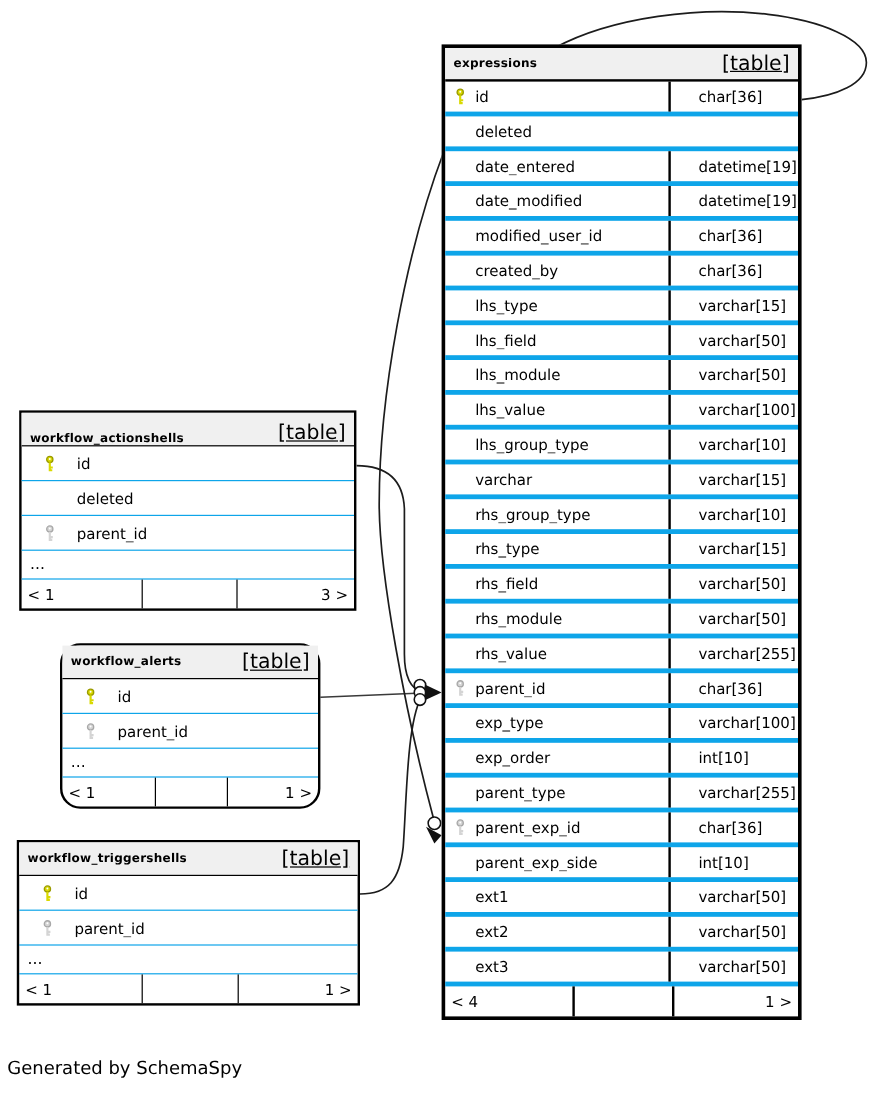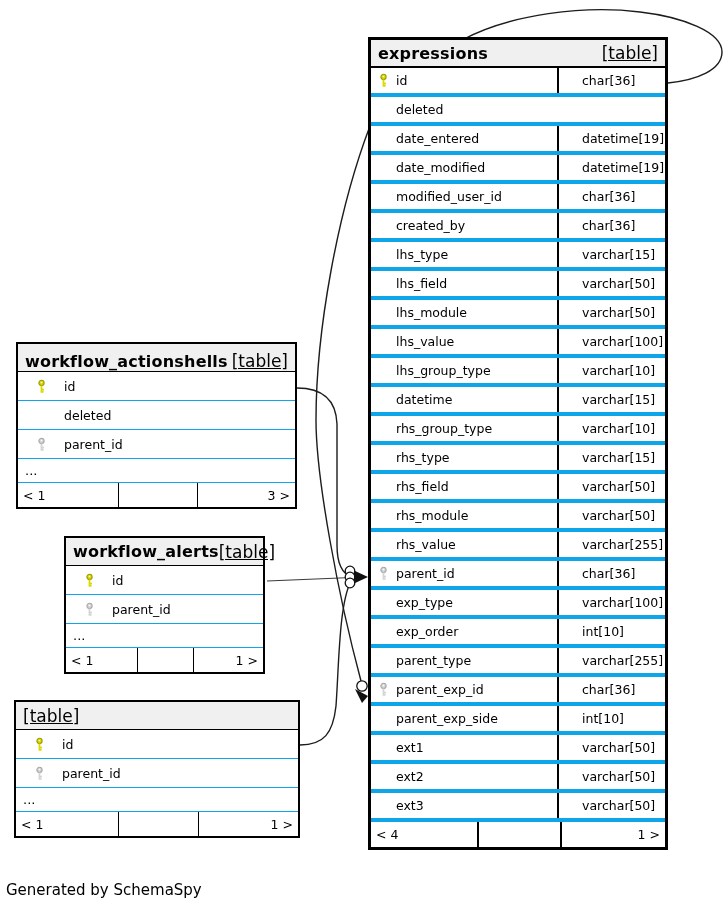--- a/index.html
+++ b/index.html
@@ -5,27 +5,27 @@
   html,body{margin:0;padding:0;}
   .canvas{
     position:relative; width:726px; height:911px; background:#ffffff;
     font-family:"DejaVu Sans", sans-serif; color:#000; overflow:hidden;
   }
   .overlay{position:absolute; left:0; top:0; width:726px; height:911px; pointer-events:none;}
   .dbtable{position:absolute; background:#fff; border:3px solid #000; box-sizing:border-box;}
   .dbtable.side{border-width:2px;}
   #t-expressions{left:368px; top:37px; width:300px;}
   #t-actionshells{left:16px; top:342px; width:281px;}
-  #t-alerts{left:64px; top:536px; width:201px;}
+  #t-alerts{left:50px; top:536px; width:217px;border-radius:17px;}
   #t-triggershells{left:14px; top:700px; width:286px;}
 
   .thead{height:28px; background:#f0f0f0; border-bottom:2px solid #000;
     display:flex; align-items:center; justify-content:space-between; padding:0 7px; box-sizing:border-box;}
   .side .thead{border-bottom-width:1.5px;}
-  .tname{font-weight:bold; font-size:16px; letter-spacing:0.2px;}
+  .tname{font-weight:bold; font-size:10px; letter-spacing:0.2px;}
   .tbadge{font-size:17px;text-decoration:underline;}
 
   .row{display:flex; align-items:center; height:29px; border-bottom:4px solid #0ea5e9;
     box-sizing:border-box; font-size:12.5px;}
   .side .row{border-bottom-width:1.5px;}
   .icon-cell{width:25px; display:flex; align-items:center; justify-content:center; flex:0 0 auto;}
   .side .icon-cell{width:46px;}
   .name-cell{flex:1; white-space:nowrap; overflow:hidden;}
   .type-cell{width:108px; flex:0 0 auto; align-self:stretch; display:flex; align-items:center;
     border-left:2px solid #000; padding-left:23px; box-sizing:border-box; white-space:nowrap;}
@@ -126,21 +126,21 @@
           <span class="name-cell">lhs_value</span>
           <span class="type-cell">varchar[100]</span>
         </div>
         <div class="row">
           <span class="icon-cell"></span>
           <span class="name-cell">lhs_group_type</span>
           <span class="type-cell">varchar[10]</span>
         </div>
         <div class="row">
           <span class="icon-cell"></span>
-          <span class="name-cell">datetime</span>
+          <span class="name-cell">varchar</span>
           <span class="type-cell">varchar[15]</span>
         </div>
         <div class="row">
           <span class="icon-cell"></span>
           <span class="name-cell">rhs_group_type</span>
           <span class="type-cell">varchar[10]</span>
         </div>
         <div class="row">
           <span class="icon-cell"></span>
           <span class="name-cell">rhs_type</span>
@@ -299,20 +299,21 @@
       </div>
     <div class="tfoot">
       <span class="fcell left">&lt; 1</span>
       <span class="fcell mid"></span>
       <span class="fcell right">1 &gt;</span>
     </div>
   </div>
 
   <div class="dbtable side" id="t-triggershells">
     <div class="thead" style="background: rgb(240, 240, 240);">
+      <span class="tname">workflow_triggershells</span>
       <span class="tbadge">[table]</span>
     </div>
     <div>
         <div class="row">
           <span class="icon-cell">
             <svg class="key" viewBox="0 0 10 16">
     <circle cx="5" cy="4" r="2.9" fill="#d9d900" stroke="#9a9a00" stroke-width="1.2"></circle>
     <circle cx="5" cy="3.5" r="0.9" fill="#ffffff"></circle>
     <path d="M5,6.8 L5,15 M5,11.4 L7.8,11.4 M5,14 L7.3,14" fill="none" stroke="#d9d900" stroke-width="2"></path>
   </svg>

